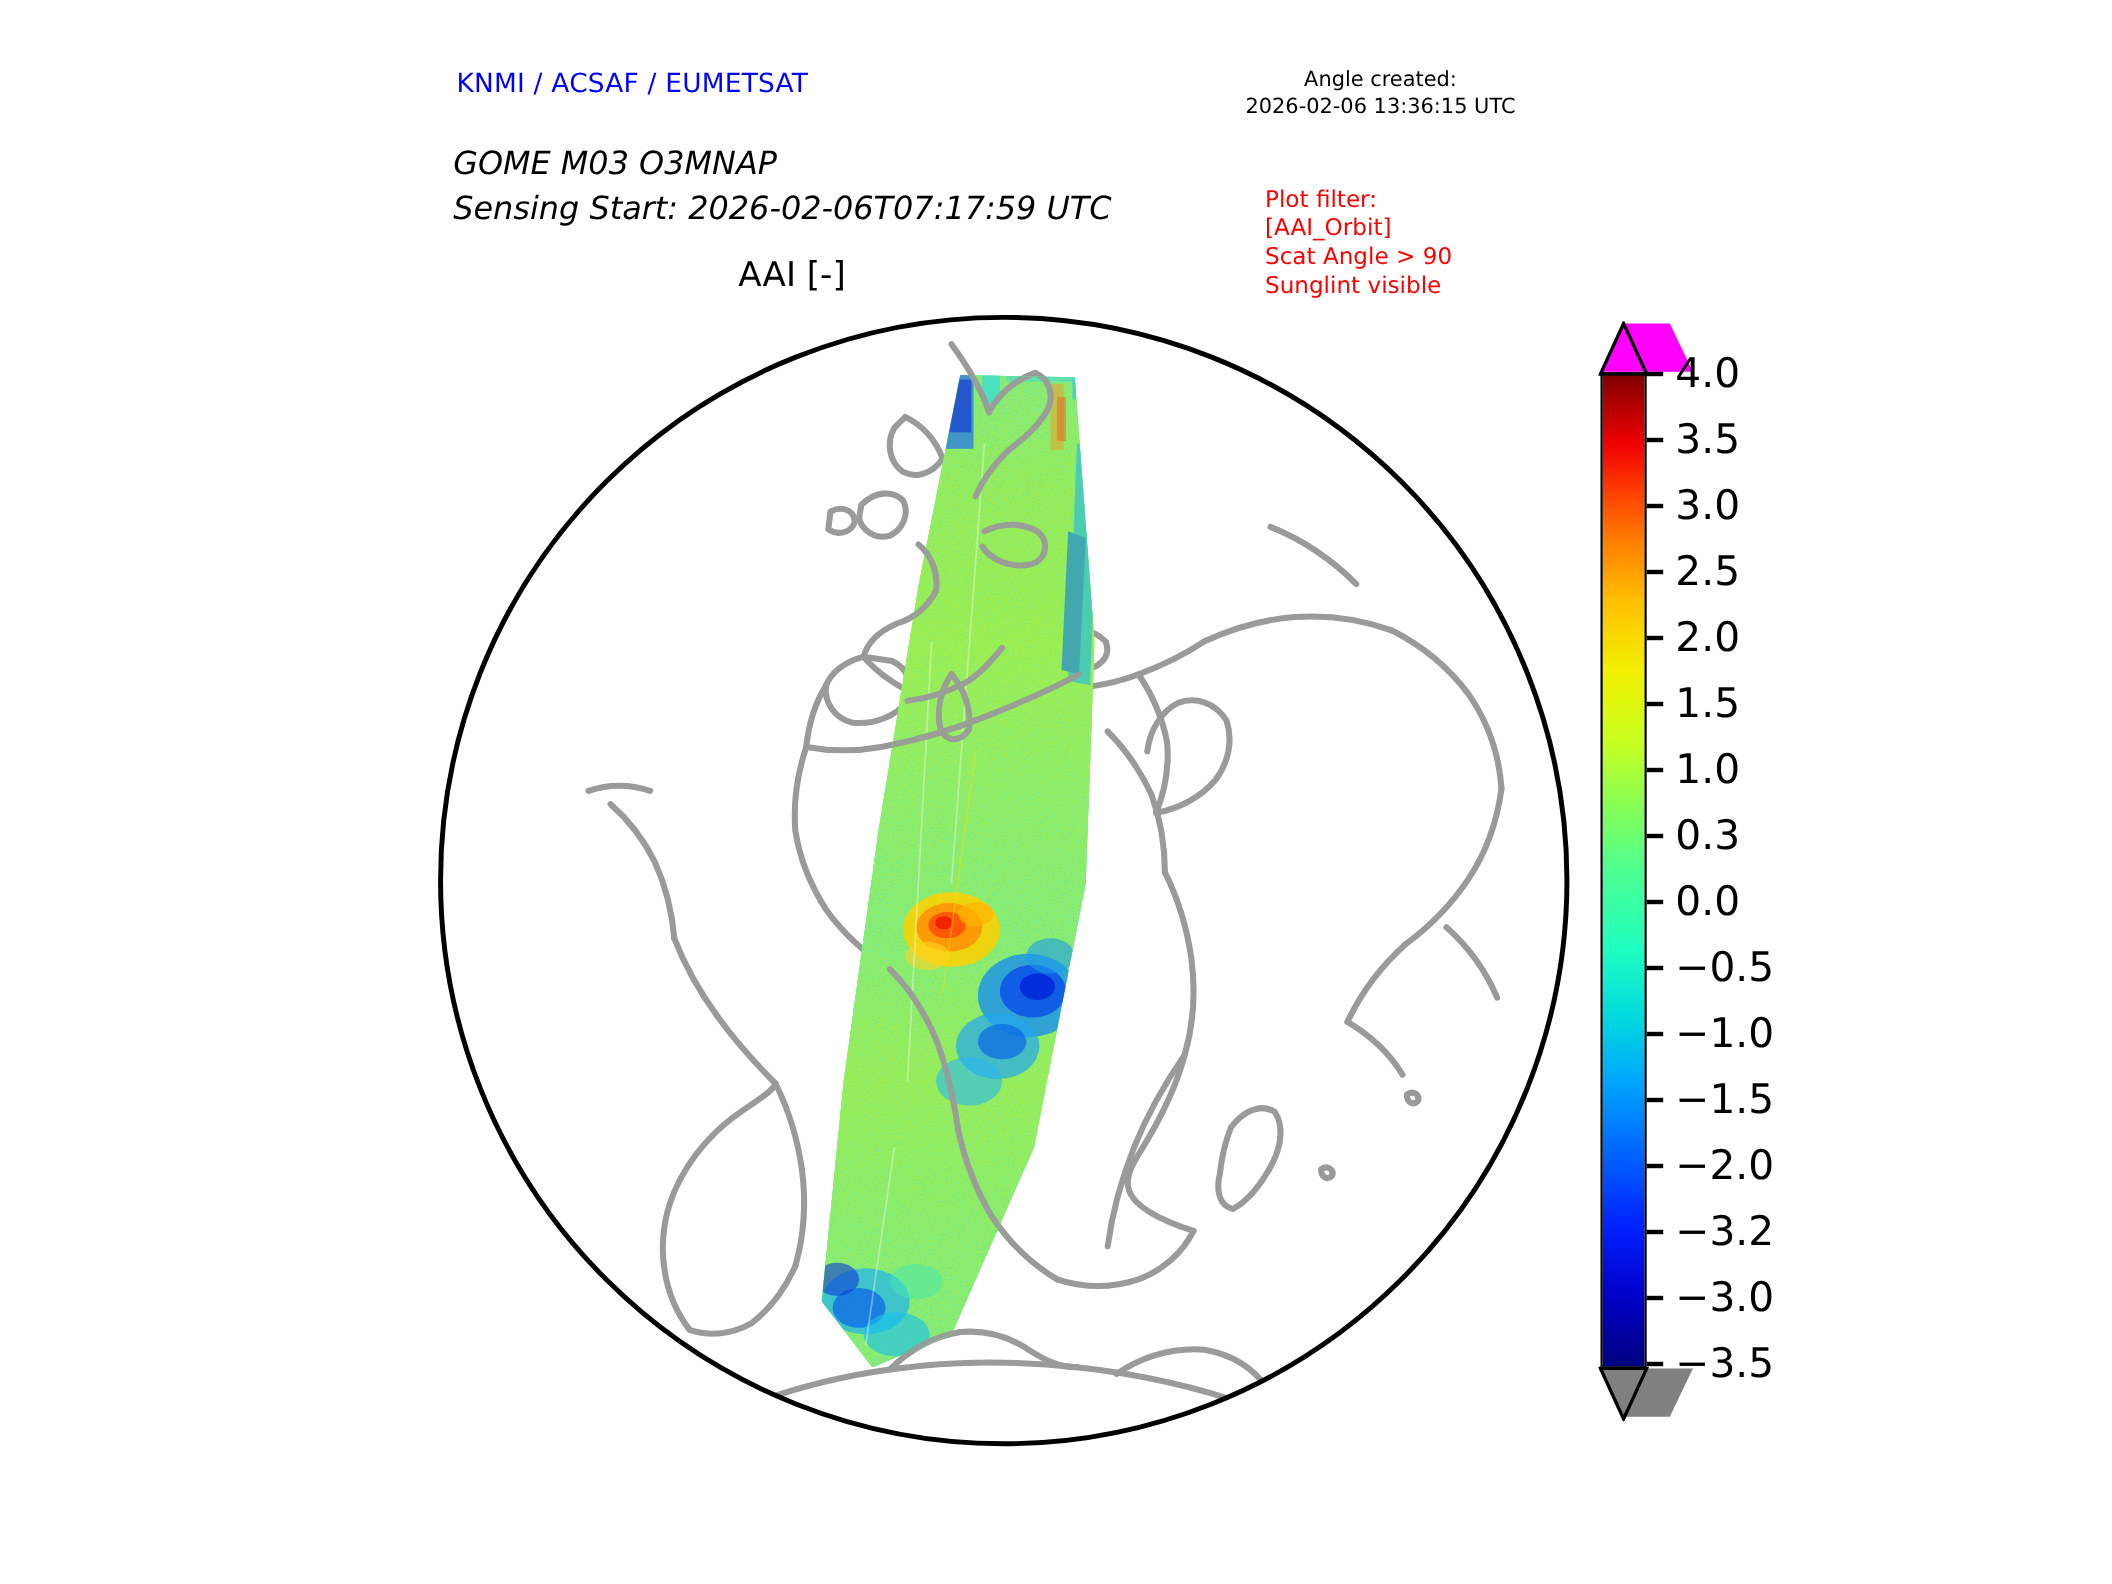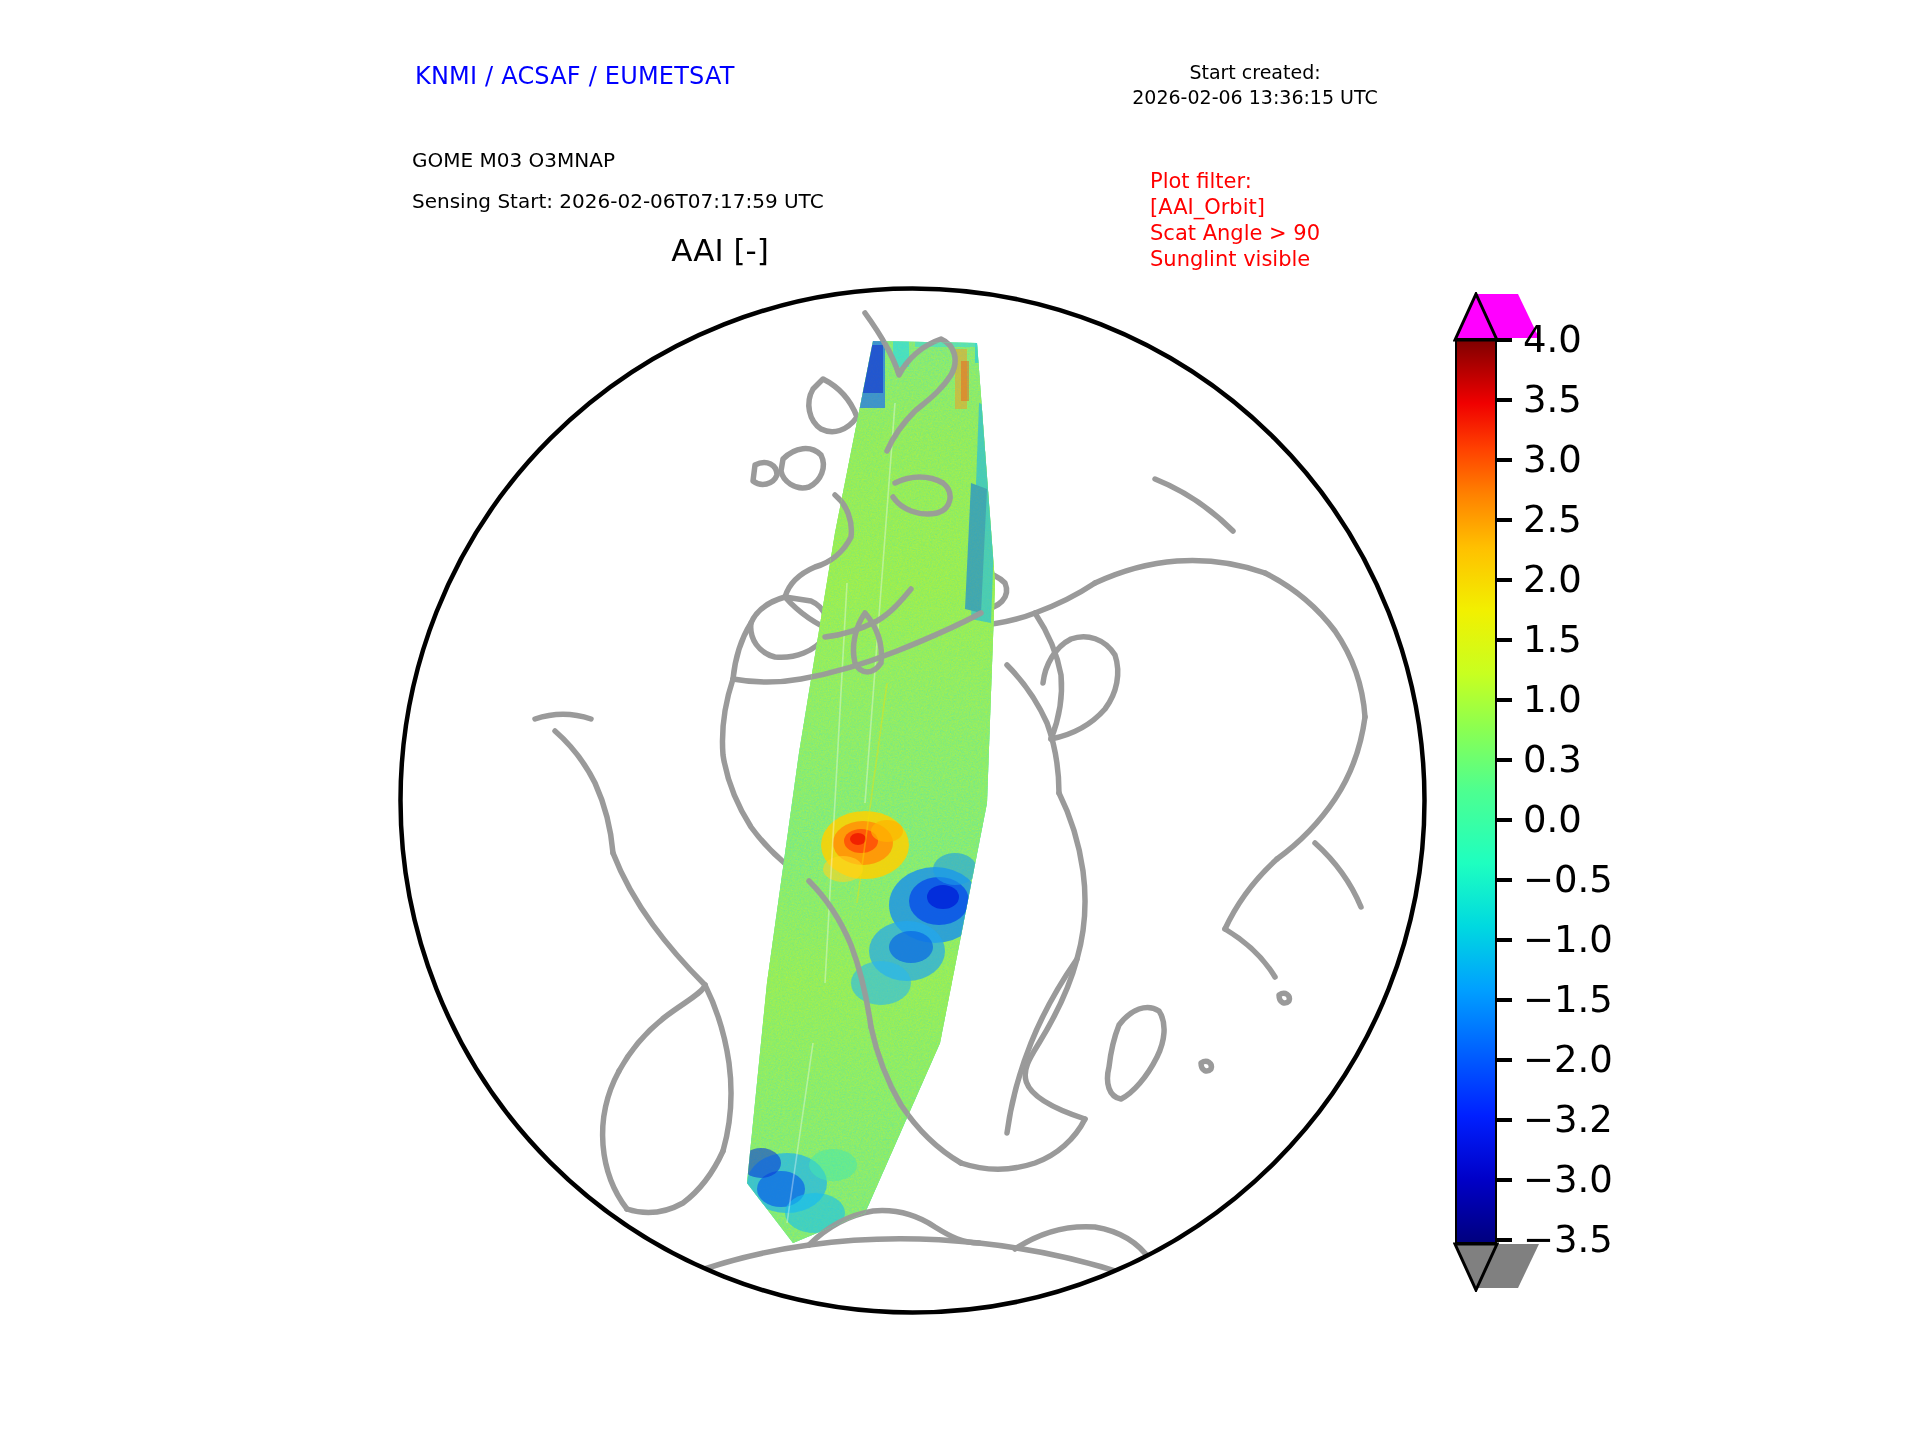--- a/index.html
+++ b/index.html
@@ -35,25 +35,26 @@
     width: 330px;
     text-align: center;
     font-size: 19px;
     line-height: 25px;
     color: #000000;
   }
 
   #dataset-block {
     position: absolute;
     left: 412px;
-    top: 140px;
-    font-size: 20px;
+    top: 128px;
+    font-size: 29px;
     line-height: 41px;
     color: #000000;
     white-space: nowrap;
+    font-style: italic;
   }
 
   #variable-title {
     position: absolute;
     left: 0;
     top: 232px;
     width: 1440px;
     text-align: center;
     font-size: 31px;
     color: #000000;
@@ -175,21 +176,21 @@
     color: #000000;
     white-space: nowrap;
   }
 </style>
 </head>
 <body>
 
 <div id="header-institutions">KNMI / ACSAF / EUMETSAT</div>
 
 <div id="plot-created-block">
-  <div>Start created:</div>
+  <div>Angle created:</div>
   <div>2026-02-06 13:36:15 UTC</div>
 </div>
 
 <div id="dataset-block">
   <div>GOME M03 O3MNAP</div>
   <div>Sensing Start: 2026-02-06T07:17:59 UTC</div>
 </div>
 
 <div id="variable-title">AAI [-]</div>
 

